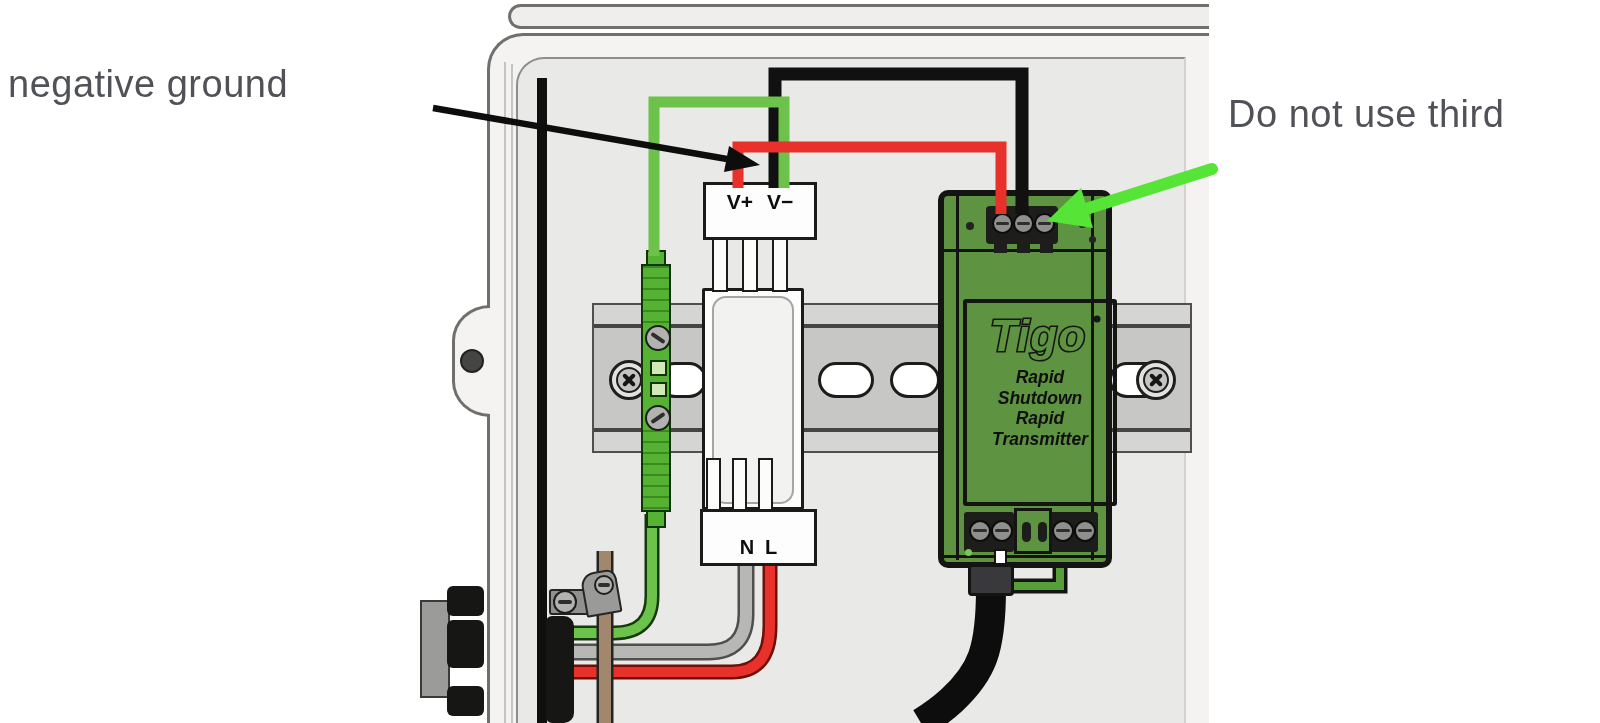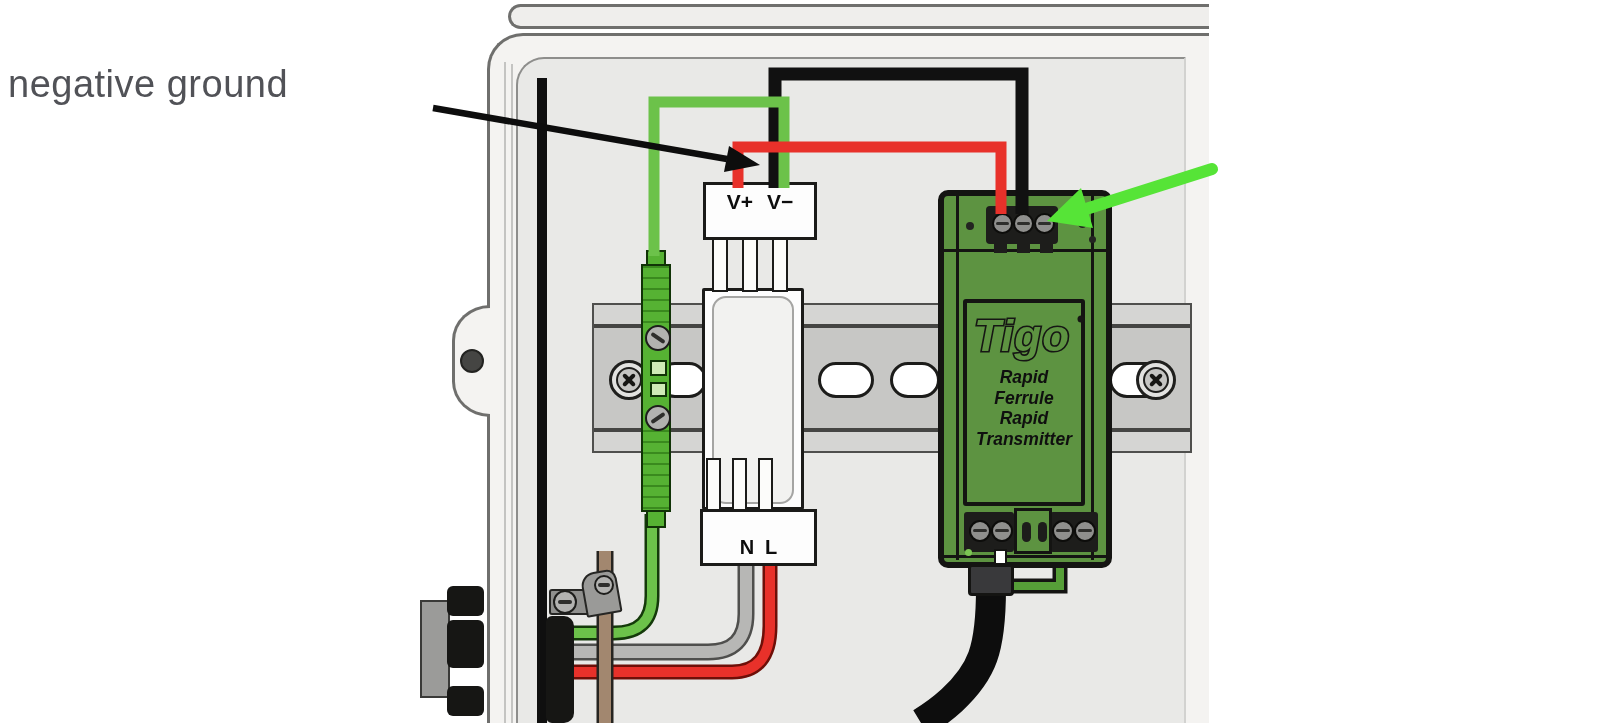--- a/index.html
+++ b/index.html
@@ -160,28 +160,28 @@
     <div class="slot" style="left:2px;top:7px;width:13px;height:3px;"></div>
   </div>
   <div class="abs" style="left:994px;top:244px;width:13px;height:9px;background:#1d1d1b;z-index:3;"></div>
   <div class="abs" style="left:1017px;top:244px;width:13px;height:9px;background:#1d1d1b;z-index:3;"></div>
   <div class="abs" style="left:1040px;top:244px;width:13px;height:9px;background:#1d1d1b;z-index:3;"></div>
 
   <div class="abs screw-round" style="left:1078px;top:219px;width:9px;height:9px;background:#232321;z-index:3;"></div>
   <div class="abs screw-round" style="left:1089px;top:236px;width:7px;height:7px;background:#232321;z-index:3;"></div>
   <div class="abs screw-round" style="left:966px;top:222px;width:8px;height:8px;background:#232321;z-index:3;"></div>
 
-  <div class="abs" style="left:963px;top:299px;width:122px;height:207px;border:4px solid #141412;border-radius:3px;box-sizing:border-box;z-index:3;
+  <div class="abs" style="left:963px;top:299px;width:154px;height:207px;border:4px solid #141412;border-radius:3px;box-sizing:border-box;z-index:3;
               display:flex;flex-direction:column;align-items:center;">
     <svg width="131" height="62" viewBox="0 0 131 62" style="margin-top:2px;">
       <text x="63" y="46" text-anchor="middle" font-family="Liberation Sans, sans-serif" font-size="44" font-weight="bold" font-style="italic" letter-spacing="1" fill="#5d9341" stroke="#161614" stroke-width="3.2" paint-order="stroke">Tigo</text>
       <circle cx="122" cy="14" r="3.5" fill="#161614"></circle>
     </svg>
     <div class="tigo-line">Rapid</div>
-    <div class="tigo-line">Ferrule</div>
+    <div class="tigo-line">Shutdown</div>
     <div class="tigo-line">Rapid</div>
     <div class="tigo-line">Transmitter</div>
   </div>
 
   <div class="abs" style="left:964px;top:512px;width:50px;height:40px;background:#1d1d1b;border-radius:3px;z-index:3;"></div>
   <div class="abs" style="left:1050px;top:512px;width:48px;height:40px;background:#1d1d1b;border-radius:3px;z-index:3;"></div>
   <div class="abs screw-round" style="left:969px;top:520px;width:22px;height:22px;background:#8f8f8d;border:2px solid #0d0d0b;z-index:3;">
     <div class="slot" style="left:2px;top:7px;width:14px;height:3px;"></div>
   </div>
   <div class="abs screw-round" style="left:991px;top:520px;width:22px;height:22px;background:#8f8f8d;border:2px solid #0d0d0b;z-index:3;">
@@ -204,20 +204,21 @@
   <svg class="svgfull" style="z-index:5;">
     <path d="M775,188 L775,74 L1022,74 L1022,214" fill="none" style="stroke:var(--wire-black,#111);" stroke-width="13"></path>
     <path d="M654,256 L654,102 L784,102 L784,188" fill="none" style="stroke:var(--wire-green,#6cc24a);" stroke-width="11"></path>
     <path d="M738,188 L738,147 L1001,147 L1001,214" fill="none" style="stroke:var(--wire-red,#e8312a);" stroke-width="11"></path>
   </svg>
 
   <div class="abs note" style="left:8px;top:60px;z-index:10;">
     <div>negative ground</div>
   </div>
   <div class="abs note" style="left:1228px;top:90px;z-index:10;">
+    <div>Do not use third</div>
   </div>
 
   <svg class="svgfull" style="z-index:10;">
     <line x1="433" y1="108" x2="727" y2="159" stroke="#0d0d0d" stroke-width="6.5"></line>
     <polygon points="760,165 724,172 729,146" fill="#0d0d0d"></polygon>
     <line x1="1212" y1="169" x2="1086" y2="209" style="stroke:var(--annotation-arrow-green,#56e437);" stroke-width="12" stroke-linecap="round"></line>
     <polygon points="1047,221 1093,228 1081,188" style="fill:var(--annotation-arrow-green,#56e437);"></polygon>
   </svg>
 
 </div>

